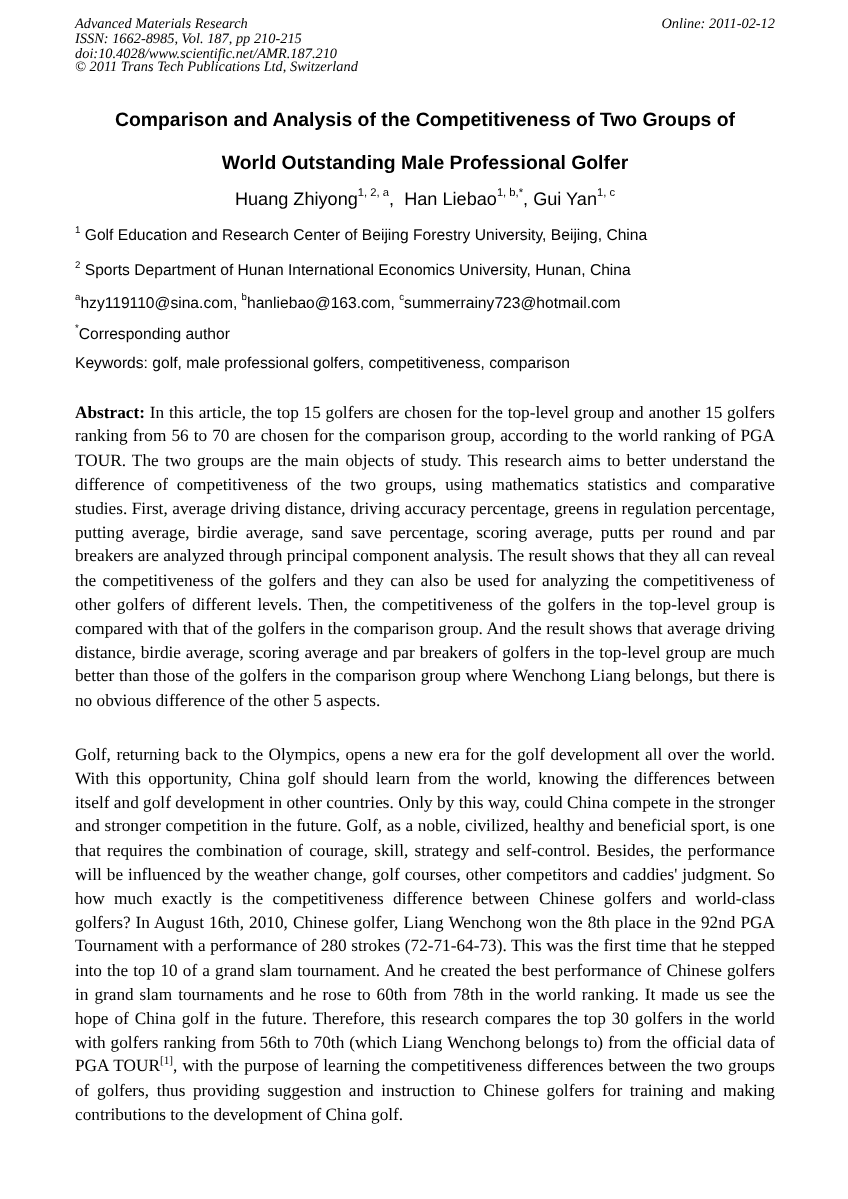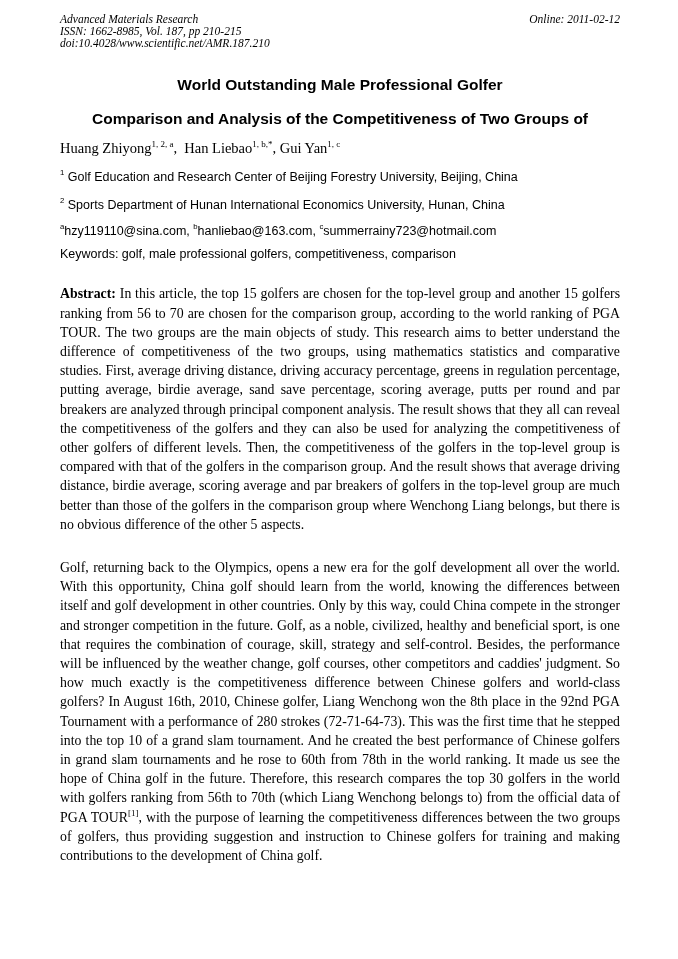--- a/index.html
+++ b/index.html
@@ -34,22 +34,22 @@
     font-family: "Liberation Sans", "DejaVu Sans", sans-serif;
     font-weight: bold;
     font-size: 15.5px;
     line-height: 17px;
   }
   .title-line { display: block; }
   .title-line + .title-line { margin-top: 17px; }
   
   .authors {
     margin-top: 13px;
-    text-align: left;
-    font-family: Liberation Serif, serif;
+    text-align: center;
+    font-family: Liberation Sans, sans-serif;
     font-size: 14.5px;
     white-space: pre-wrap;
   }
   sup.marks {
     font-size: 0.62em;
     position: relative;
     top: -0.1em;
     vertical-align: super;
     line-height: 0;
   }
@@ -99,37 +99,39 @@
 </head>
 <body>
 
 <div class="page">
 
   <header class="pub-header">
     <div class="pub-left">
       <div>Advanced Materials Research</div>
       <div>ISSN: 1662-8985, Vol. 187, pp 210-215</div>
       <div>doi:10.4028/www.scientific.net/AMR.187.210</div>
+      <div>© 2011 Trans Tech Publications Ltd, Switzerland</div>
     </div>
     <div class="pub-right">Online: 2011-02-12</div>
   </header>
 
   <h1 class="title">
+    <span class="title-line">Comparison and Analysis of the Competitiveness of Two Groups of</span>
     <span class="title-line">World Outstanding Male Professional Golfer</span>
-    <span class="title-line">Comparison and Analysis of the Competitiveness of Two Groups of</span>
   </h1>
 
   <div class="authors"><span>Huang Zhiyong</span><sup class="marks">1, 2, a</sup><span>,  </span><span>Han Liebao</span><sup class="marks">1, b,*</sup><span>, </span><span>Gui Yan</span><sup class="marks">1, c</sup></div>
 
   <div class="affil"><sup class="marks">1</sup><span> Golf Education and Research Center of Beijing Forestry University, Beijing, China</span></div>
 
   <div class="affil"><sup class="marks">2</sup><span> Sports Department of Hunan International Economics University, Hunan, China</span></div>
 
   <div class="emails"><sup class="marks">a</sup><span>hzy119110@sina.com, </span><sup class="marks">b</sup><span>hanliebao@163.com, </span><sup class="marks">c</sup><span>summerrainy723@hotmail.com</span></div>
 
+  <div class="corresponding"><sup class="marks">*</sup><span>Corresponding author</span></div>
 
   <div class="keywords"><span class="label">Keywords:</span><span> golf, male professional golfers, competitiveness, comparison</span></div>
 
   <p class="abstract"><span class="label">Abstract:</span><span> In this article, the top 15 golfers are chosen for the top-level group and another 15 golfers ranking from 56 to 70 are chosen for the comparison group, according to the world ranking of PGA TOUR. The two groups are the main objects of study. This research aims to better understand the difference of competitiveness of the two groups, using mathematics statistics and comparative studies. First, average driving distance, driving accuracy percentage, greens in regulation percentage, putting average, birdie average, sand save percentage, scoring average, putts per round and par breakers are analyzed through principal component analysis. The result shows that they all can reveal the competitiveness of the golfers and they can also be used for analyzing the competitiveness of other golfers of different levels. Then, the competitiveness of the golfers in the top-level group is compared with that of the golfers in the comparison group. And the result shows that average driving distance, birdie average, scoring average and par breakers of golfers in the top-level group are much better than those of the golfers in the comparison group where Wenchong Liang belongs, but there is no obvious difference of the other 5 aspects.</span></p>
 
 
   <p class="body-par"><span>Golf, returning back to the Olympics, opens a new era for the golf development all over the world. With this opportunity, China golf should learn from the world, knowing the differences between itself and golf development in other countries. Only by this way, could China compete in the stronger and stronger competition in the future. Golf, as a noble, civilized, healthy and beneficial sport, is one that requires the combination of courage, skill, strategy and self-control. Besides, the performance will be influenced by the weather change, golf courses, other competitors and caddies' judgment. So how much exactly is the competitiveness difference between Chinese golfers and world-class golfers? In August 16th, 2010, Chinese golfer, Liang Wenchong won the 8th place in the 92nd PGA Tournament with a performance of 280 strokes (72-71-64-73). This was the first time that he stepped into the top 10 of a grand slam tournament. And he created the best performance of Chinese golfers in grand slam tournaments and he rose to 60th from 78th in the world ranking. It made us see the hope of China golf in the future. Therefore, this research compares the top 30 golfers in the world with golfers ranking from 56th to 70th (which Liang Wenchong belongs to) from the official data of PGA TOUR</span><sup class="ref">[1]</sup><span>, with the purpose of learning the competitiveness differences between the two groups of golfers, thus providing suggestion and instruction to Chinese golfers for training and making contributions to the development of China golf.</span></p>
 
 </div>
 

